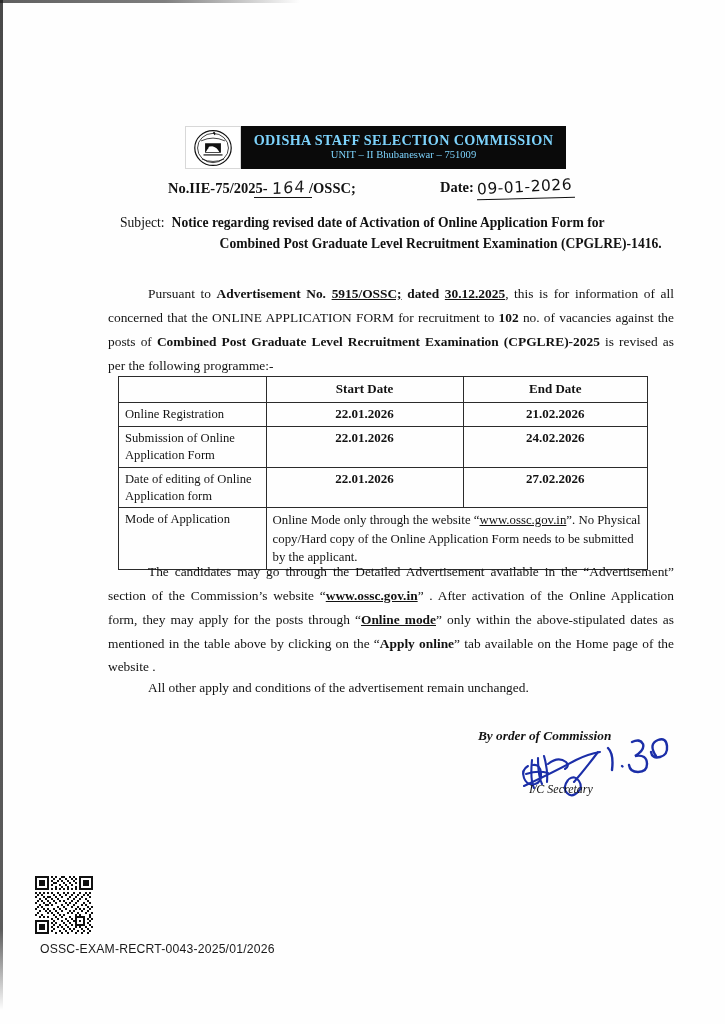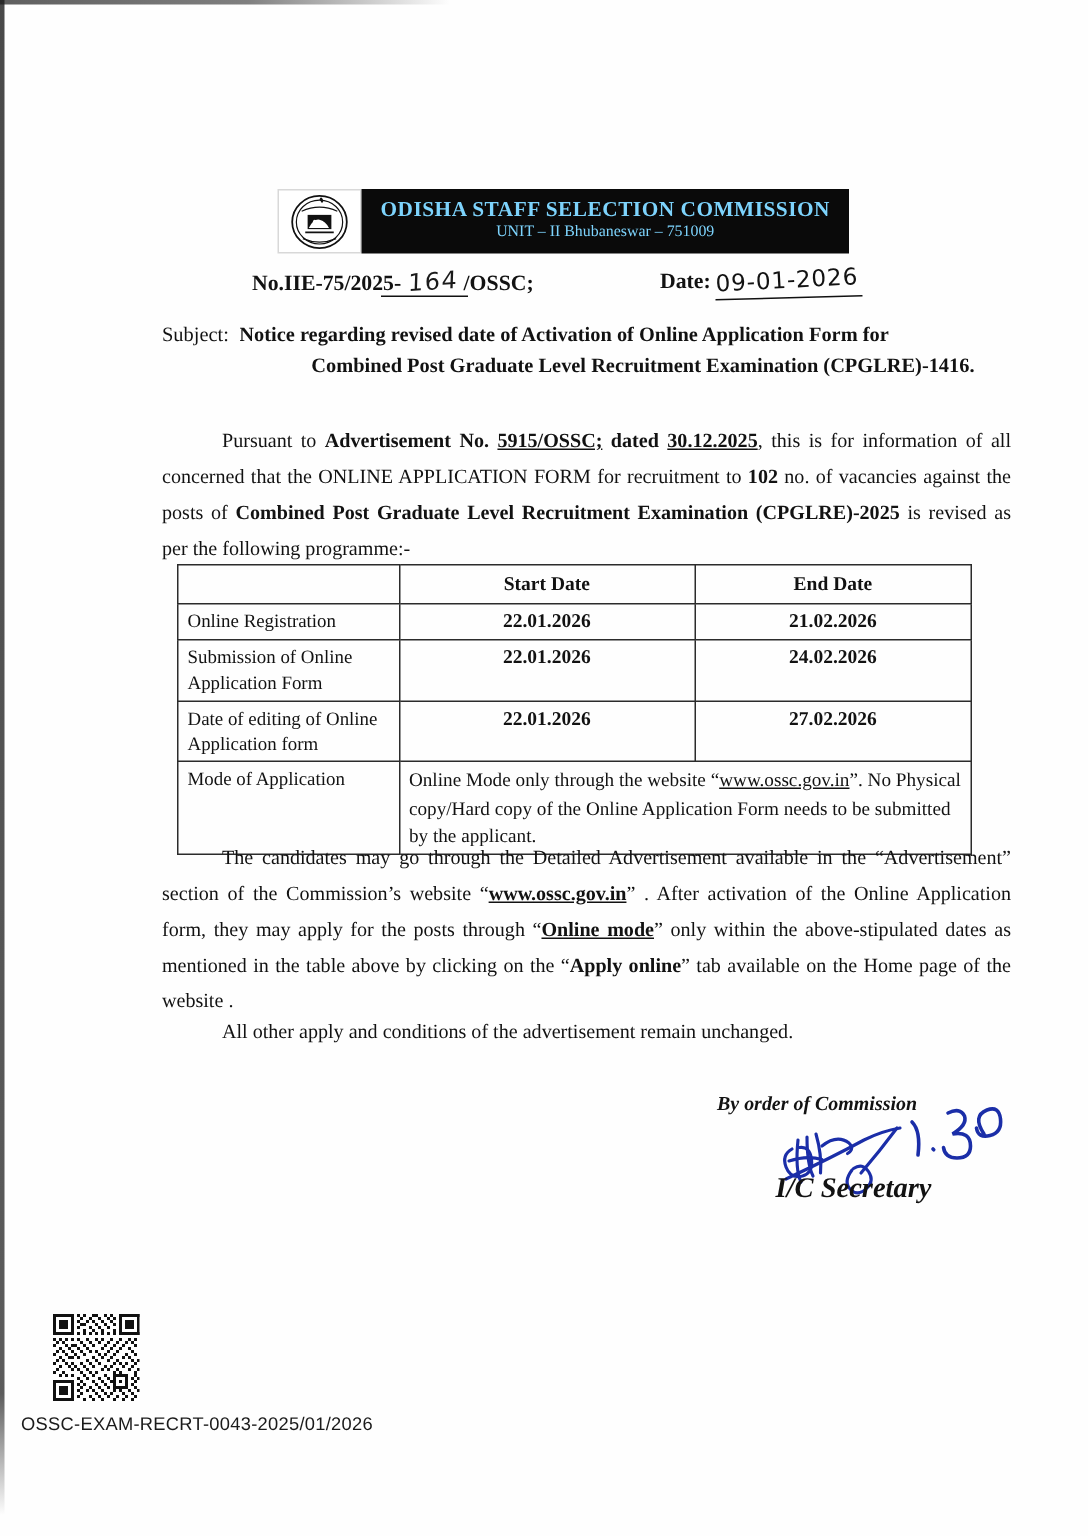--- a/index.html
+++ b/index.html
@@ -129,21 +129,21 @@
     top: 20px;
     width: 98px;
     height: 1.2px;
     background: #111;
     transform: rotate(-1.5deg);
   }
 
   
   .subject {
     position: absolute;
-    left: 108px;
+    left: 120px;
     top: 212px;
     width: 566px;
     font-size: 13.6px;
     line-height: 1.55;
   }
   .subject-label {
     float: left;
     font-weight: normal;
     padding-right: 7px;
   }
@@ -220,44 +220,44 @@
   .sig-order {
     position: absolute;
     left: 8px; top: 0;
     font-style: italic;
     font-weight: bold;
     font-size: 13.3px;
     white-space: nowrap;
   }
   .sig-title {
     position: absolute;
-    left: 47px; top: 54px;
+    left: 59px; top: 54px;
     font-style: italic;
-    font-weight: bold;
-    font-size: 19px;
+    font-weight: normal;
+    font-size: 12px;
     white-space: nowrap;
   }
   .sig-ink {
     position: absolute;
     left: 40px; top: 6px;
     width: 165px; height: 74px;
     pointer-events: none;
   }
 
   
   .qr {
     position: absolute;
     left: 35px;
     top: 876px;
     width: 58px;
     height: 58px;
   }
   .doc-footer {
     position: absolute;
-    left: 14px;
+    left: 40px;
     top: 942px;
     font-family: "Liberation Sans", sans-serif;
     font-size: 12.2px;
     letter-spacing: .2px;
     color: #1a1a1a;
     white-space: nowrap;
   }
 </style>
 </head>
 <body>

